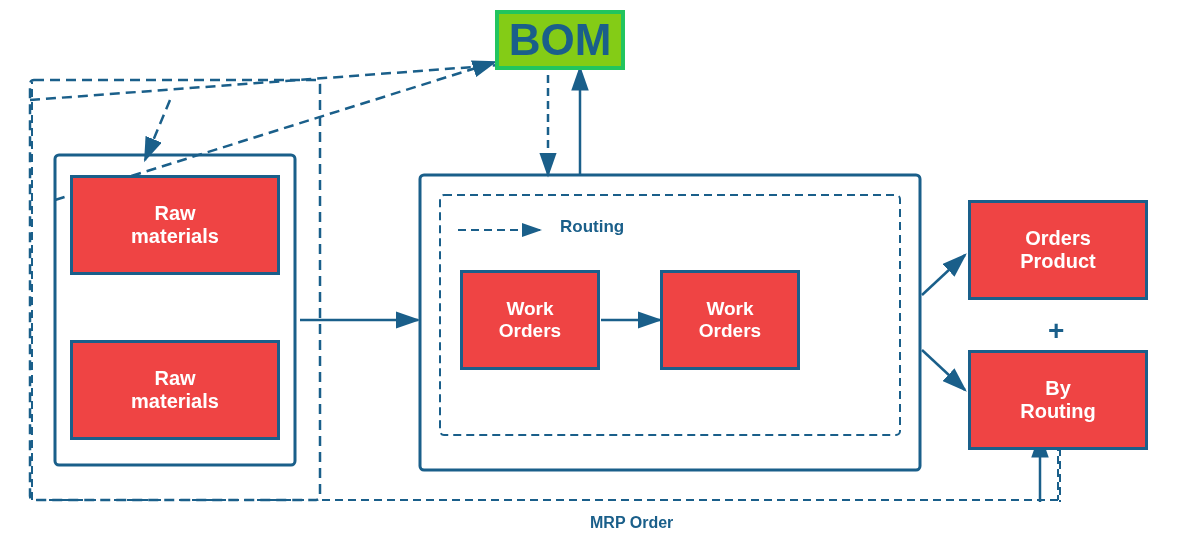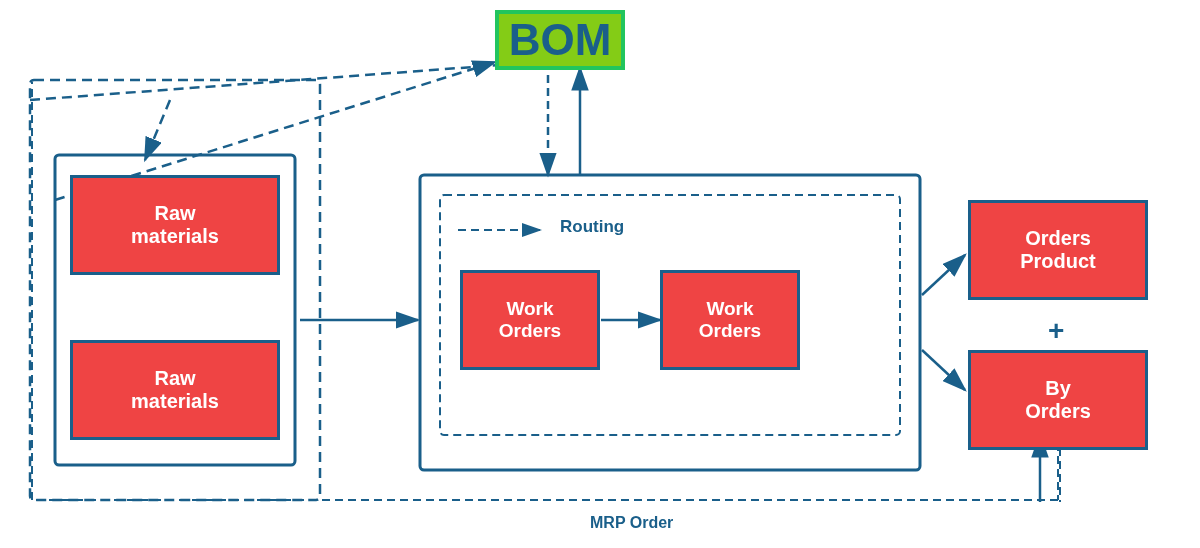--- a/index.html
+++ b/index.html
@@ -139,15 +139,15 @@
     <span style="white-space:pre-line;">Orders
 Product</span>
   </div>
 
   <div class="text-label" style="left:1048px; top:315px; font-size:28px; font-weight:bold;">
     <span>+</span>
   </div>
 
   <div class="label-box" style="left:968px; top:350px; width:180px; height:100px; font-size:20px;">
     <span style="white-space:pre-line;">By
-Orders</span>
+Routing</span>
   </div>
 </div>
 
 </body></html>

